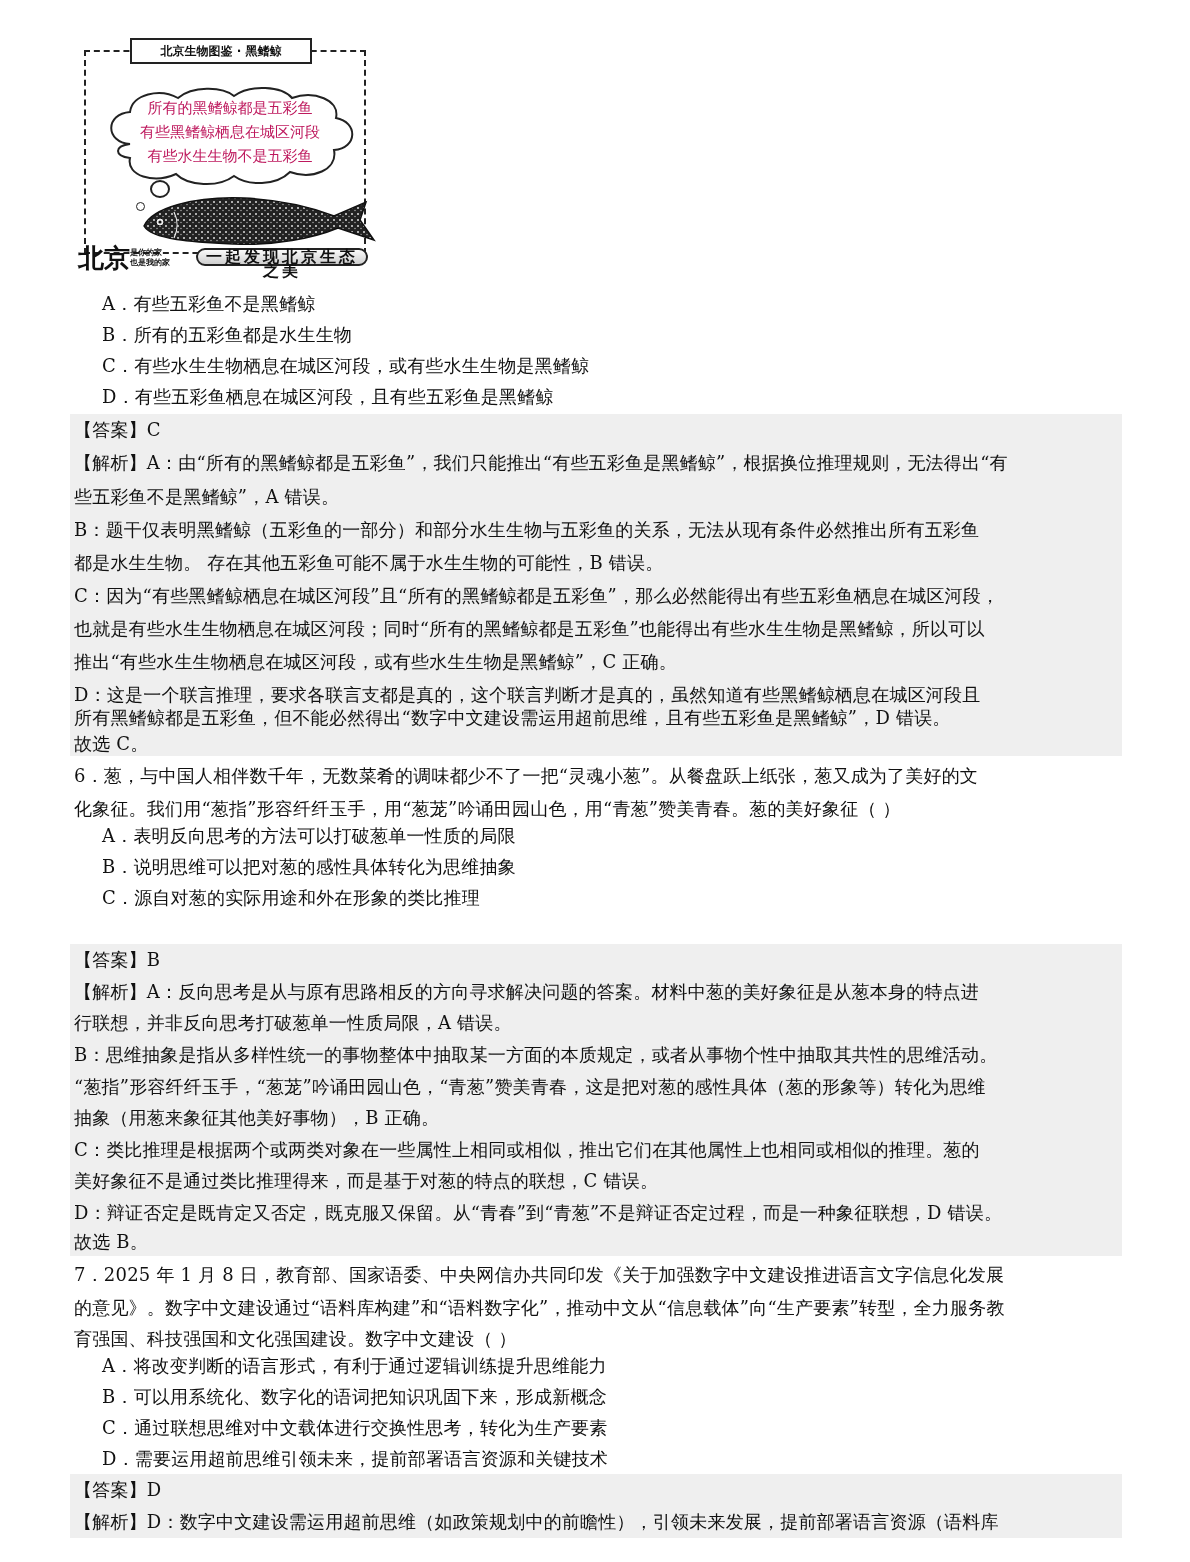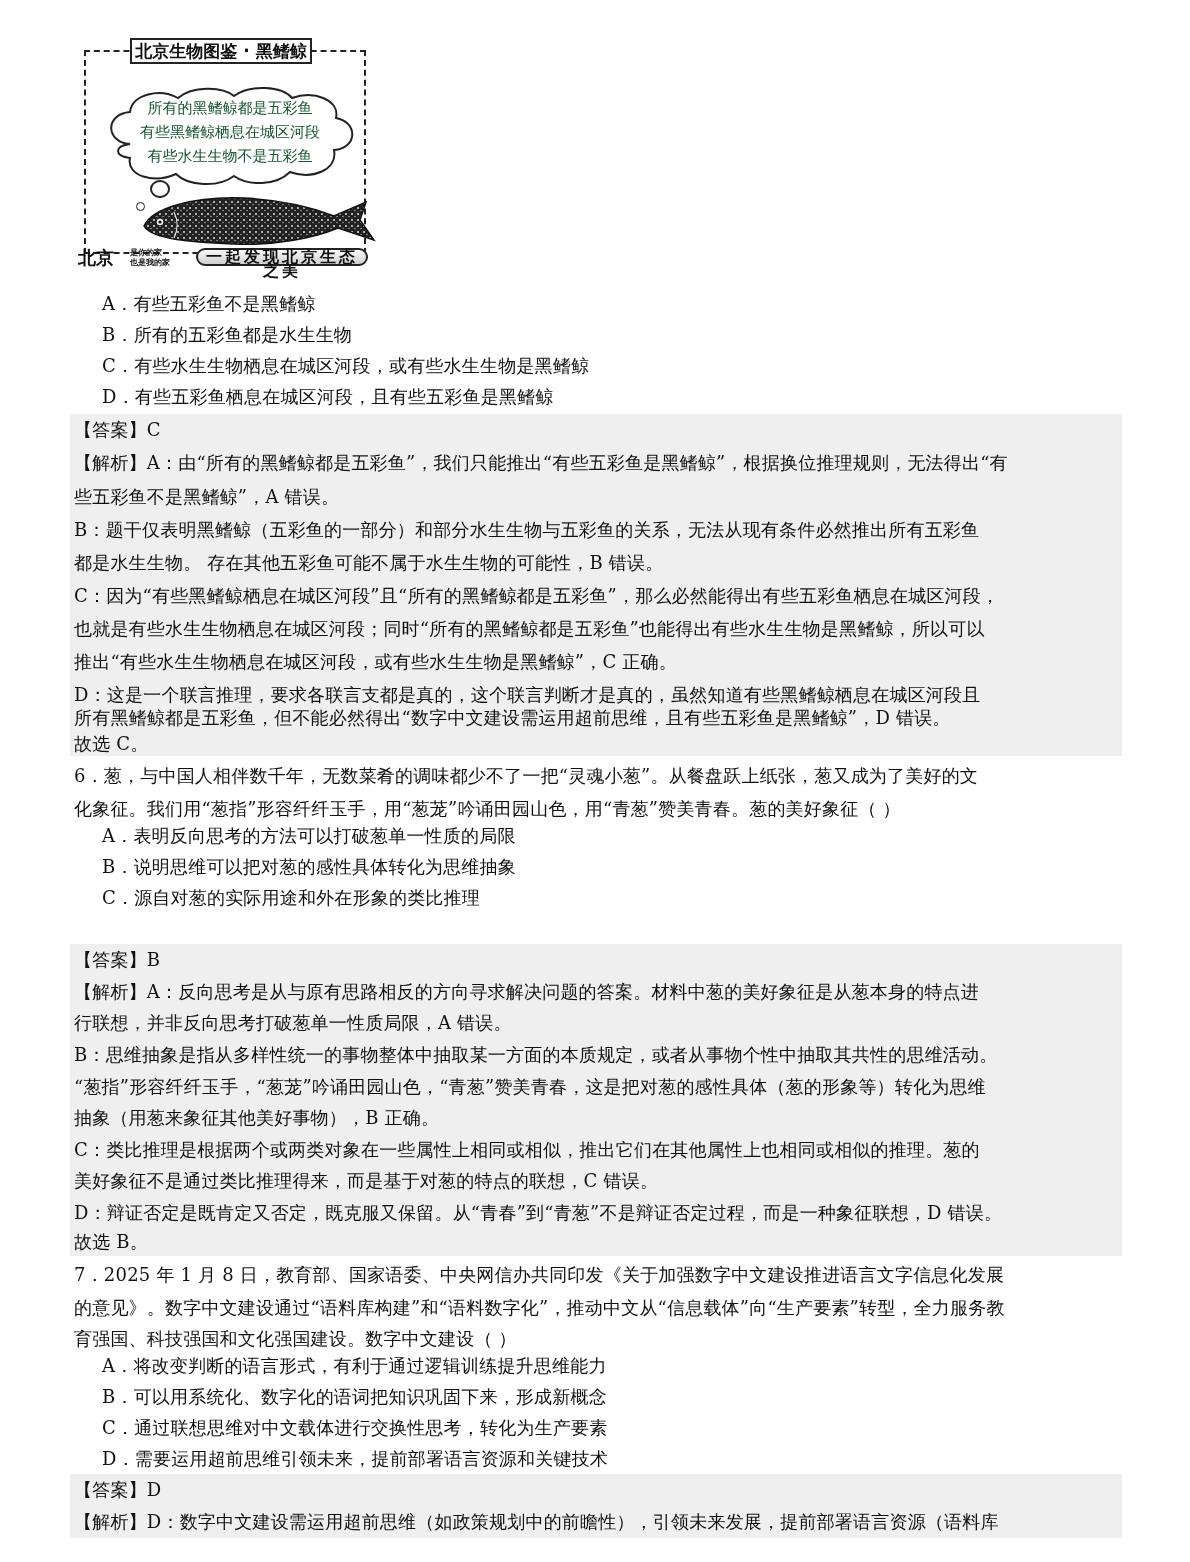--- a/index.html
+++ b/index.html
@@ -20,37 +20,37 @@
   .figure {
     position: absolute; left: 78px; top: 32px; width: 300px; height: 240px;
   }
   .dash-frame {
     position: absolute; left: 6px; top: 18px; width: 282px; height: 204px;
     border: 2px dashed #222; box-sizing: border-box;
   }
   .fig-title {
     position: absolute; left: 52px; top: 6px; width: 182px; height: 26px;
     background: #fff; border: 2px solid #222; box-sizing: border-box;
-    font-family: "DejaVu Sans", sans-serif; font-size: 17px; line-height: 22px;
+    font-family: "DejaVu Sans", sans-serif; font-size: 12px; line-height: 22px;
     text-align: center; font-weight: bold; color: #111;
   }
   .cloud {
     position: absolute; left: 22px; top: 52px; width: 260px; height: 104px;
   }
   .cloud-text {
     position: absolute; left: 0; top: 12px; width: 260px; text-align: center;
-    font-family: "DejaVu Sans", sans-serif; font-size: 15px; line-height: 24px; color: #14532d;
+    font-family: "DejaVu Sans", sans-serif; font-size: 15px; line-height: 24px; color: #be185d;
   }
   .fish { position: absolute; left: 56px; top: 150px; width: 244px; height: 70px; }
   .bubble { position: absolute; border: 2px solid #222; border-radius: 50%; background: #fff; }
   .fig-footer {
     position: absolute; left: 0; top: 212px; width: 300px; height: 28px;
     font-family: "DejaVu Sans", sans-serif;
   }
-  .beijing { position: absolute; left: 0; top: 2px; font-size: 18px; font-weight: bold; line-height: 24px; font-family: Liberation Serif, serif; }
+  .beijing { position: absolute; left: 0; top: 2px; font-size: 26px; font-weight: bold; line-height: 24px; }
   .slogan-small {
     position: absolute; left: 52px; top: 4px; font-size: 8px; line-height: 10px; font-weight: bold;
   }
   .pill {
     position: absolute; left: 118px; top: 4px; width: 172px; height: 18px;
     border: 2px solid #222; border-radius: 10px; box-sizing: border-box;
     background: linear-gradient(#fafafa, #cfcfcf);
     font-size: 16px; line-height: 14px; text-align: center; font-weight: bold; letter-spacing: 3px;
   }
 </style>

